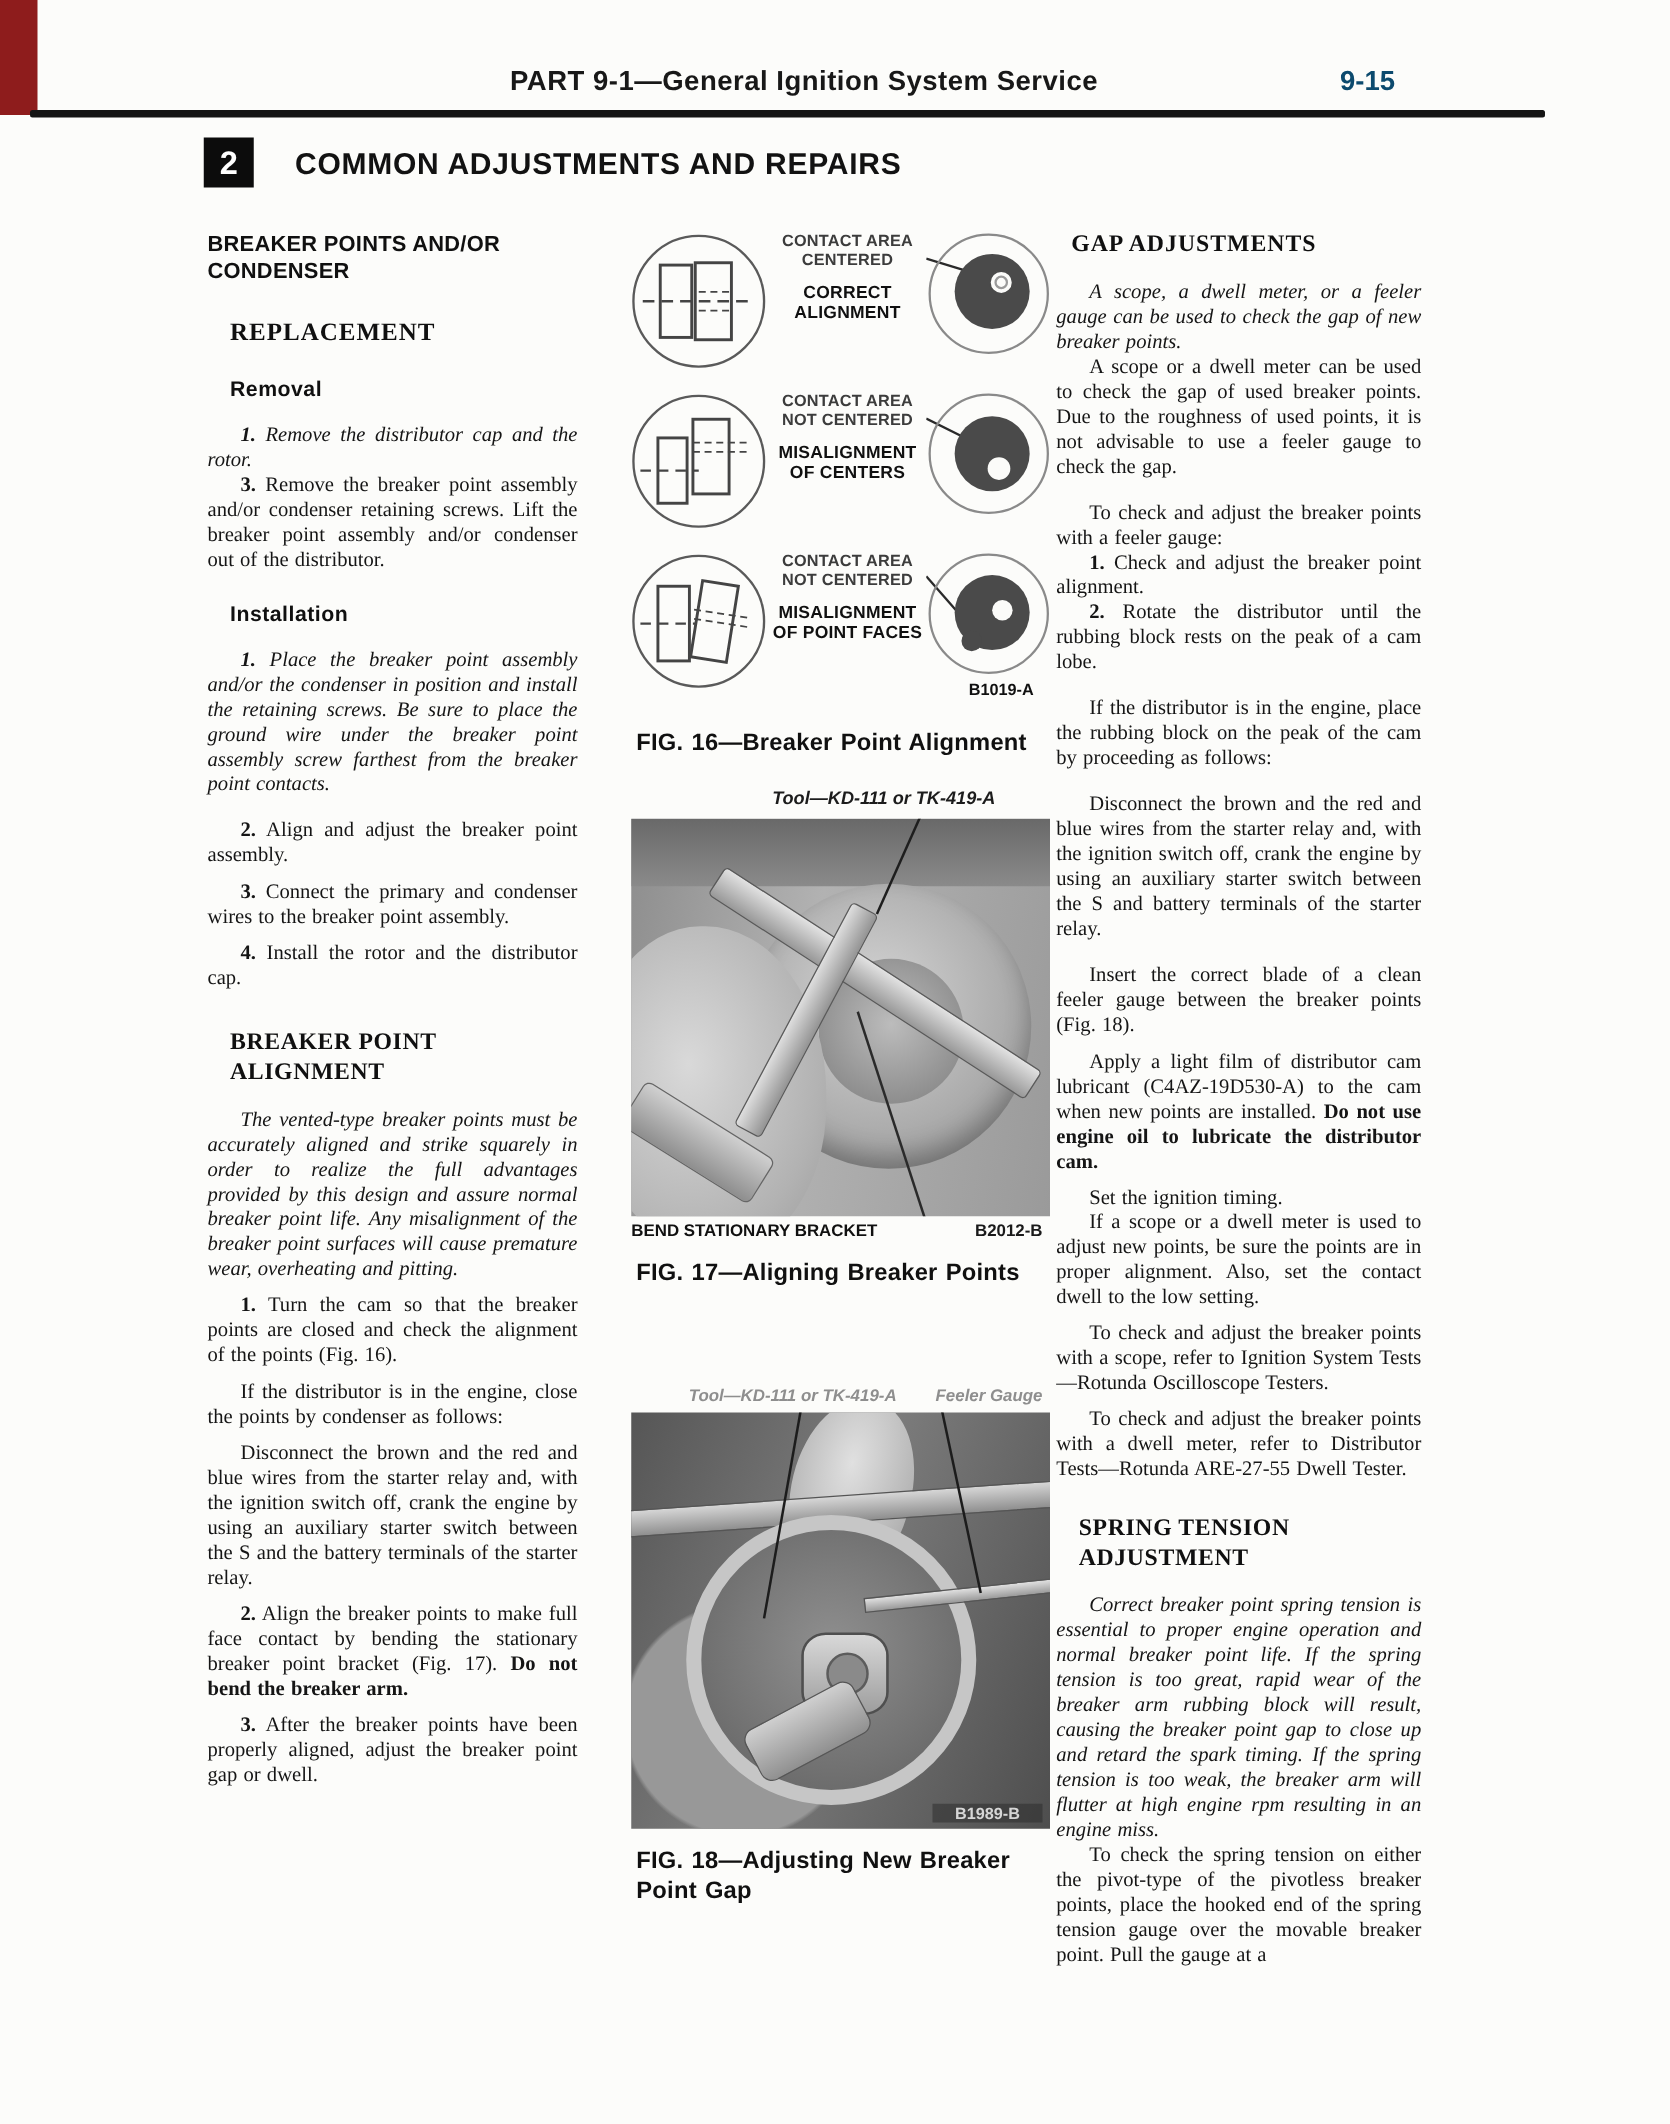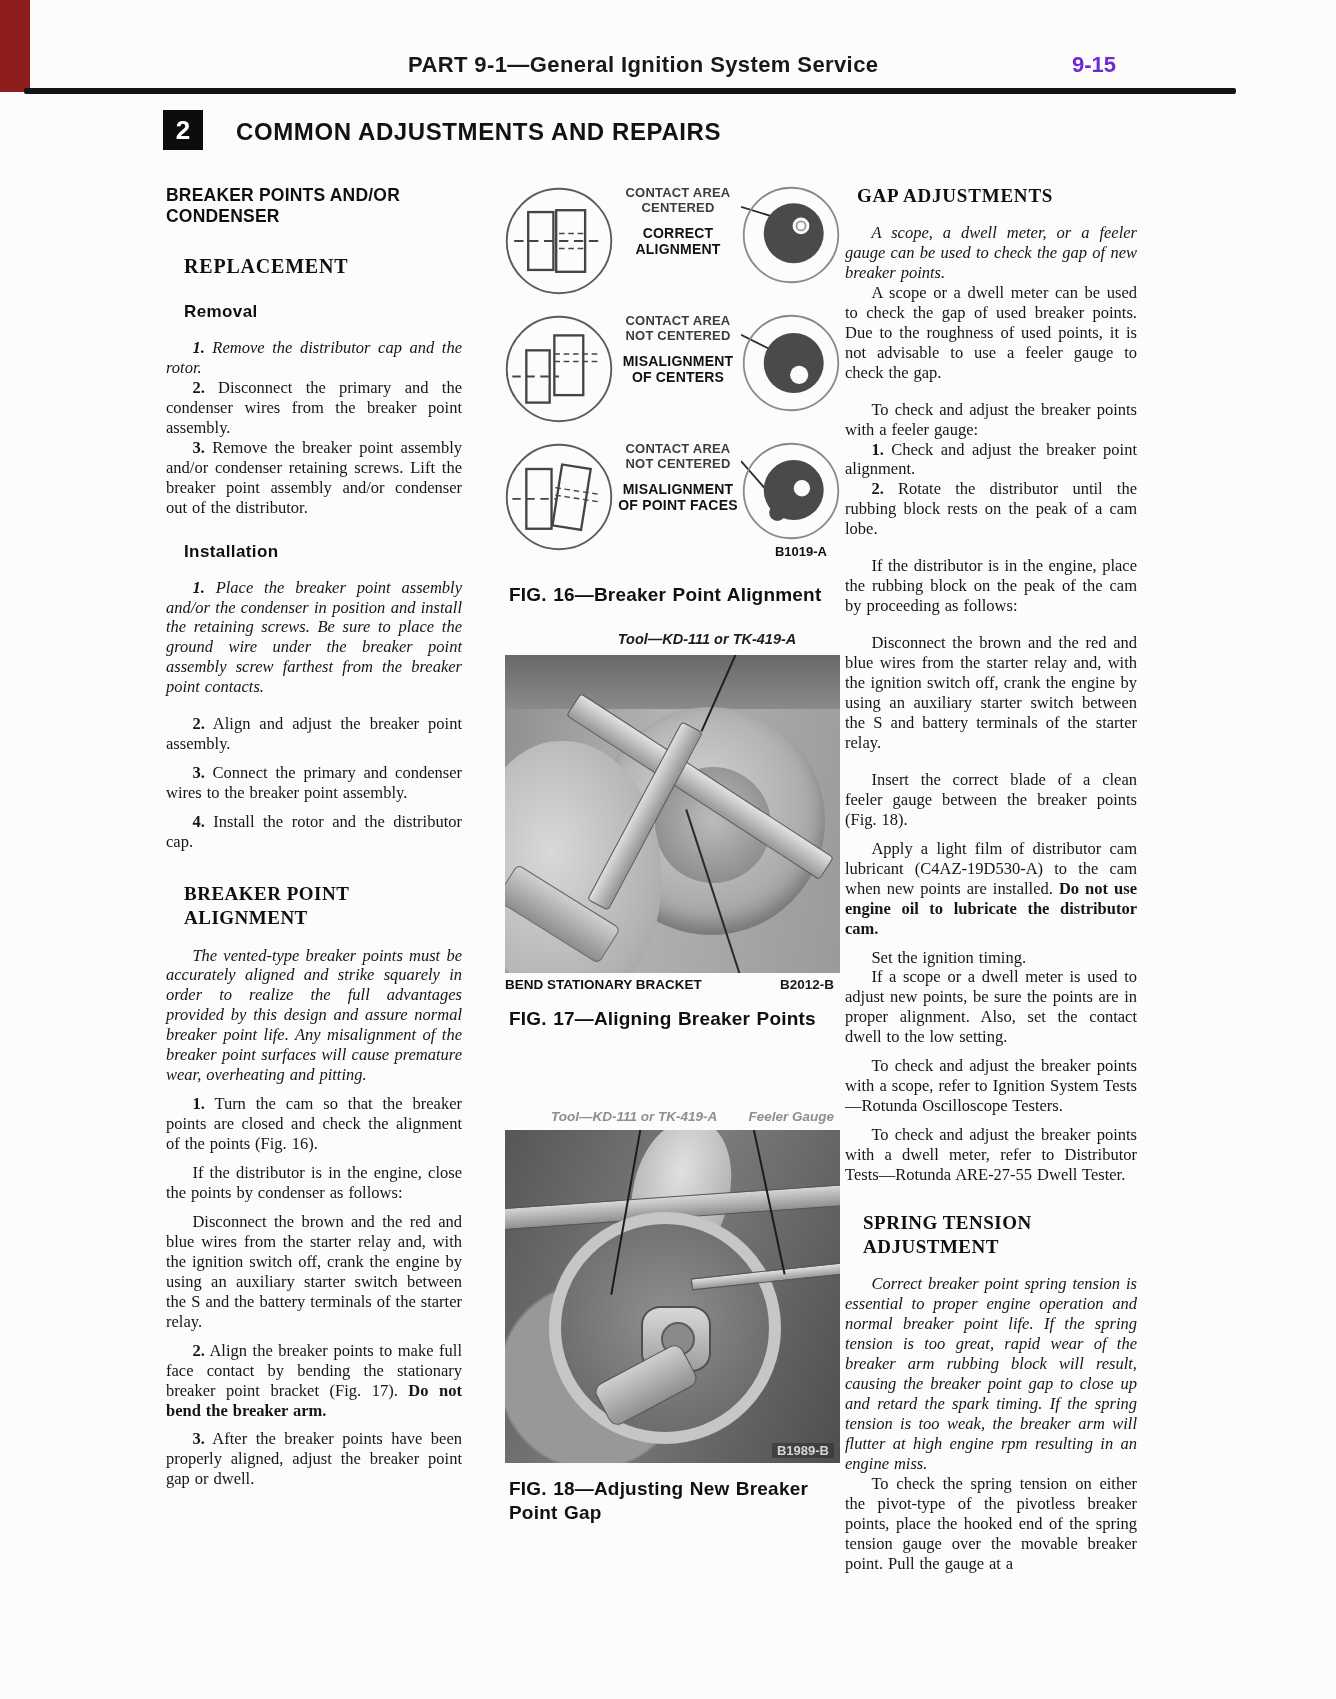--- a/index.html
+++ b/index.html
@@ -2,21 +2,21 @@
 <html><head>
 <meta charset="utf-8">
 <style>
   html,body{margin:0;padding:0;background:#e8e6e2;}
   .page{position:relative;width:1336px;height:1699px;background:#fcfcfa;overflow:hidden;
         font-family:"Liberation Serif",serif;color:#161616;}
   
   .corner-red{position:absolute;left:0;top:0;width:30px;height:92px;background:#8e1c1c;}
   .h-title{position:absolute;left:408px;top:52px;font:bold 22px "Liberation Sans",sans-serif;
            letter-spacing:.4px;color:#181818;}
-  .h-num{position:absolute;left:1072px;top:52px;font:bold 22px "Liberation Sans",sans-serif;color:#6d28d9;}
+  .h-num{position:absolute;left:1072px;top:52px;font:bold 22px "Liberation Sans",sans-serif;color:#0c4a6e;}
   .rule{position:absolute;left:24px;top:88px;width:1212px;height:6px;background:#141414;border-radius:2px;}
   .badge{position:absolute;left:163px;top:110px;width:40px;height:40px;background:#0c0c0c;
          color:#fff;font:bold 26px/40px "Liberation Sans",sans-serif;text-align:center;}
   .sec-title{position:absolute;left:236px;top:118px;font:bold 24px "Liberation Sans",sans-serif;
              letter-spacing:.6px;color:#121212;}
   
   .col{position:absolute;top:185px;}
   .col-left{left:166px;width:296px;}
   .col-right{left:845px;width:292px;}
   .col-mid{left:503px;width:338px;height:1400px;}
@@ -88,21 +88,21 @@
            background:linear-gradient(#d8d8d8,#9e9e9e);border:2px solid #4f4f4f;}
   .p18-nut-inner{position:absolute;left:156px;top:192px;width:30px;height:30px;border-radius:50%;
            background:#8a8a8a;border:2px solid #5c5c5c;}
   .p18-cap{position:absolute;left:92px;top:232px;width:96px;height:44px;border-radius:10px;
            transform:rotate(-28deg);background:linear-gradient(#cfcfcf,#909090);border:1px solid #565656;}
   .p18-gauge{position:absolute;left:186px;top:140px;width:160px;height:10px;transform:rotate(-6deg);
              background:linear-gradient(#e0e0e0,#9a9a9a);border:1px solid #555;}
   .p18-arrow1{position:absolute;left:120px;top:-4px;width:2px;height:170px;background:#1c1c1c;transform:rotate(10deg);}
   .p18-arrow2{position:absolute;right:70px;top:-4px;width:2px;height:150px;background:#1c1c1c;transform:rotate(-12deg);}
   .p18-code{position:absolute;right:6px;bottom:5px;font:bold 13px "Liberation Sans",sans-serif;
-            color:#d6d6d6;background:rgba(45,45,45,.55);padding:0 5px;}
+            color:#d6d6d6;background:rgba(45,45,45,.55);padding:0 18px;}
   
   h4.gaphead{margin:0 0 0 12px;font:bold 19px "Liberation Serif",serif;letter-spacing:.8px;color:#101010;}
   h4.springhead{margin:26px 0 0 18px;width:200px;font:bold 19px/1.25 "Liberation Serif",serif;
                 letter-spacing:.5px;color:#101010;}
 </style>
 </head>
 <body>
 
 <div class="page">
   <div class="corner-red"></div>
@@ -110,21 +110,20 @@
   <div class="h-num">9-15</div>
   <div class="rule"></div>
   <div class="badge">2</div>
   <div class="sec-title">COMMON ADJUSTMENTS AND REPAIRS</div>
 
   <div class="col col-left">
     <h3 class="sanshead">BREAKER POINTS AND/OR CONDENSER</h3>
     <h4 class="serifhead">REPLACEMENT</h4>
     <h5 class="subhead">Removal</h5>
     <p class="firstpara"><b>1.</b><span> Remove the distributor cap and the rotor.</span></p>
-    <p><b>2.</b><span> Disconnect the primary and the condenser wires from the breaker point assembly.</span></p>
     <p><b>3.</b><span> Remove the breaker point assembly and/or condenser retaining screws. Lift the breaker point assembly and/or condenser out of the distributor.</span></p>
     <h5 class="subhead">Installation</h5>
     <p class="firstpara"><b>1.</b><span> Place the breaker point assembly and/or the condenser in position and install the retaining screws. Be sure to place the ground wire under the breaker point assembly screw farthest from the breaker point contacts.</span></p>
     <p class="sgap"><b>2.</b><span> Align and adjust the breaker point assembly.</span></p>
     <p class="gap"><b>3.</b><span> Connect the primary and condenser wires to the breaker point assembly.</span></p>
     <p class="gap"><b>4.</b><span> Install the rotor and the distributor cap.</span></p>
     <h4 class="serifhead2">BREAKER POINT ALIGNMENT</h4>
     <p class="firstpara"><span>The vented-type breaker points must be accurately aligned and strike squarely in order to realize the full advantages provided by this design and assure normal breaker point life. Any misalignment of the breaker point surfaces will cause premature wear, overheating and pitting.</span></p>
     <p class="gap"><b>1.</b><span> Turn the cam so that the breaker points are closed and check the alignment of the points (Fig. 16).</span></p>
     <p class="gap"><span>If the distributor is in the engine, close the points by condenser as follows:</span></p>

